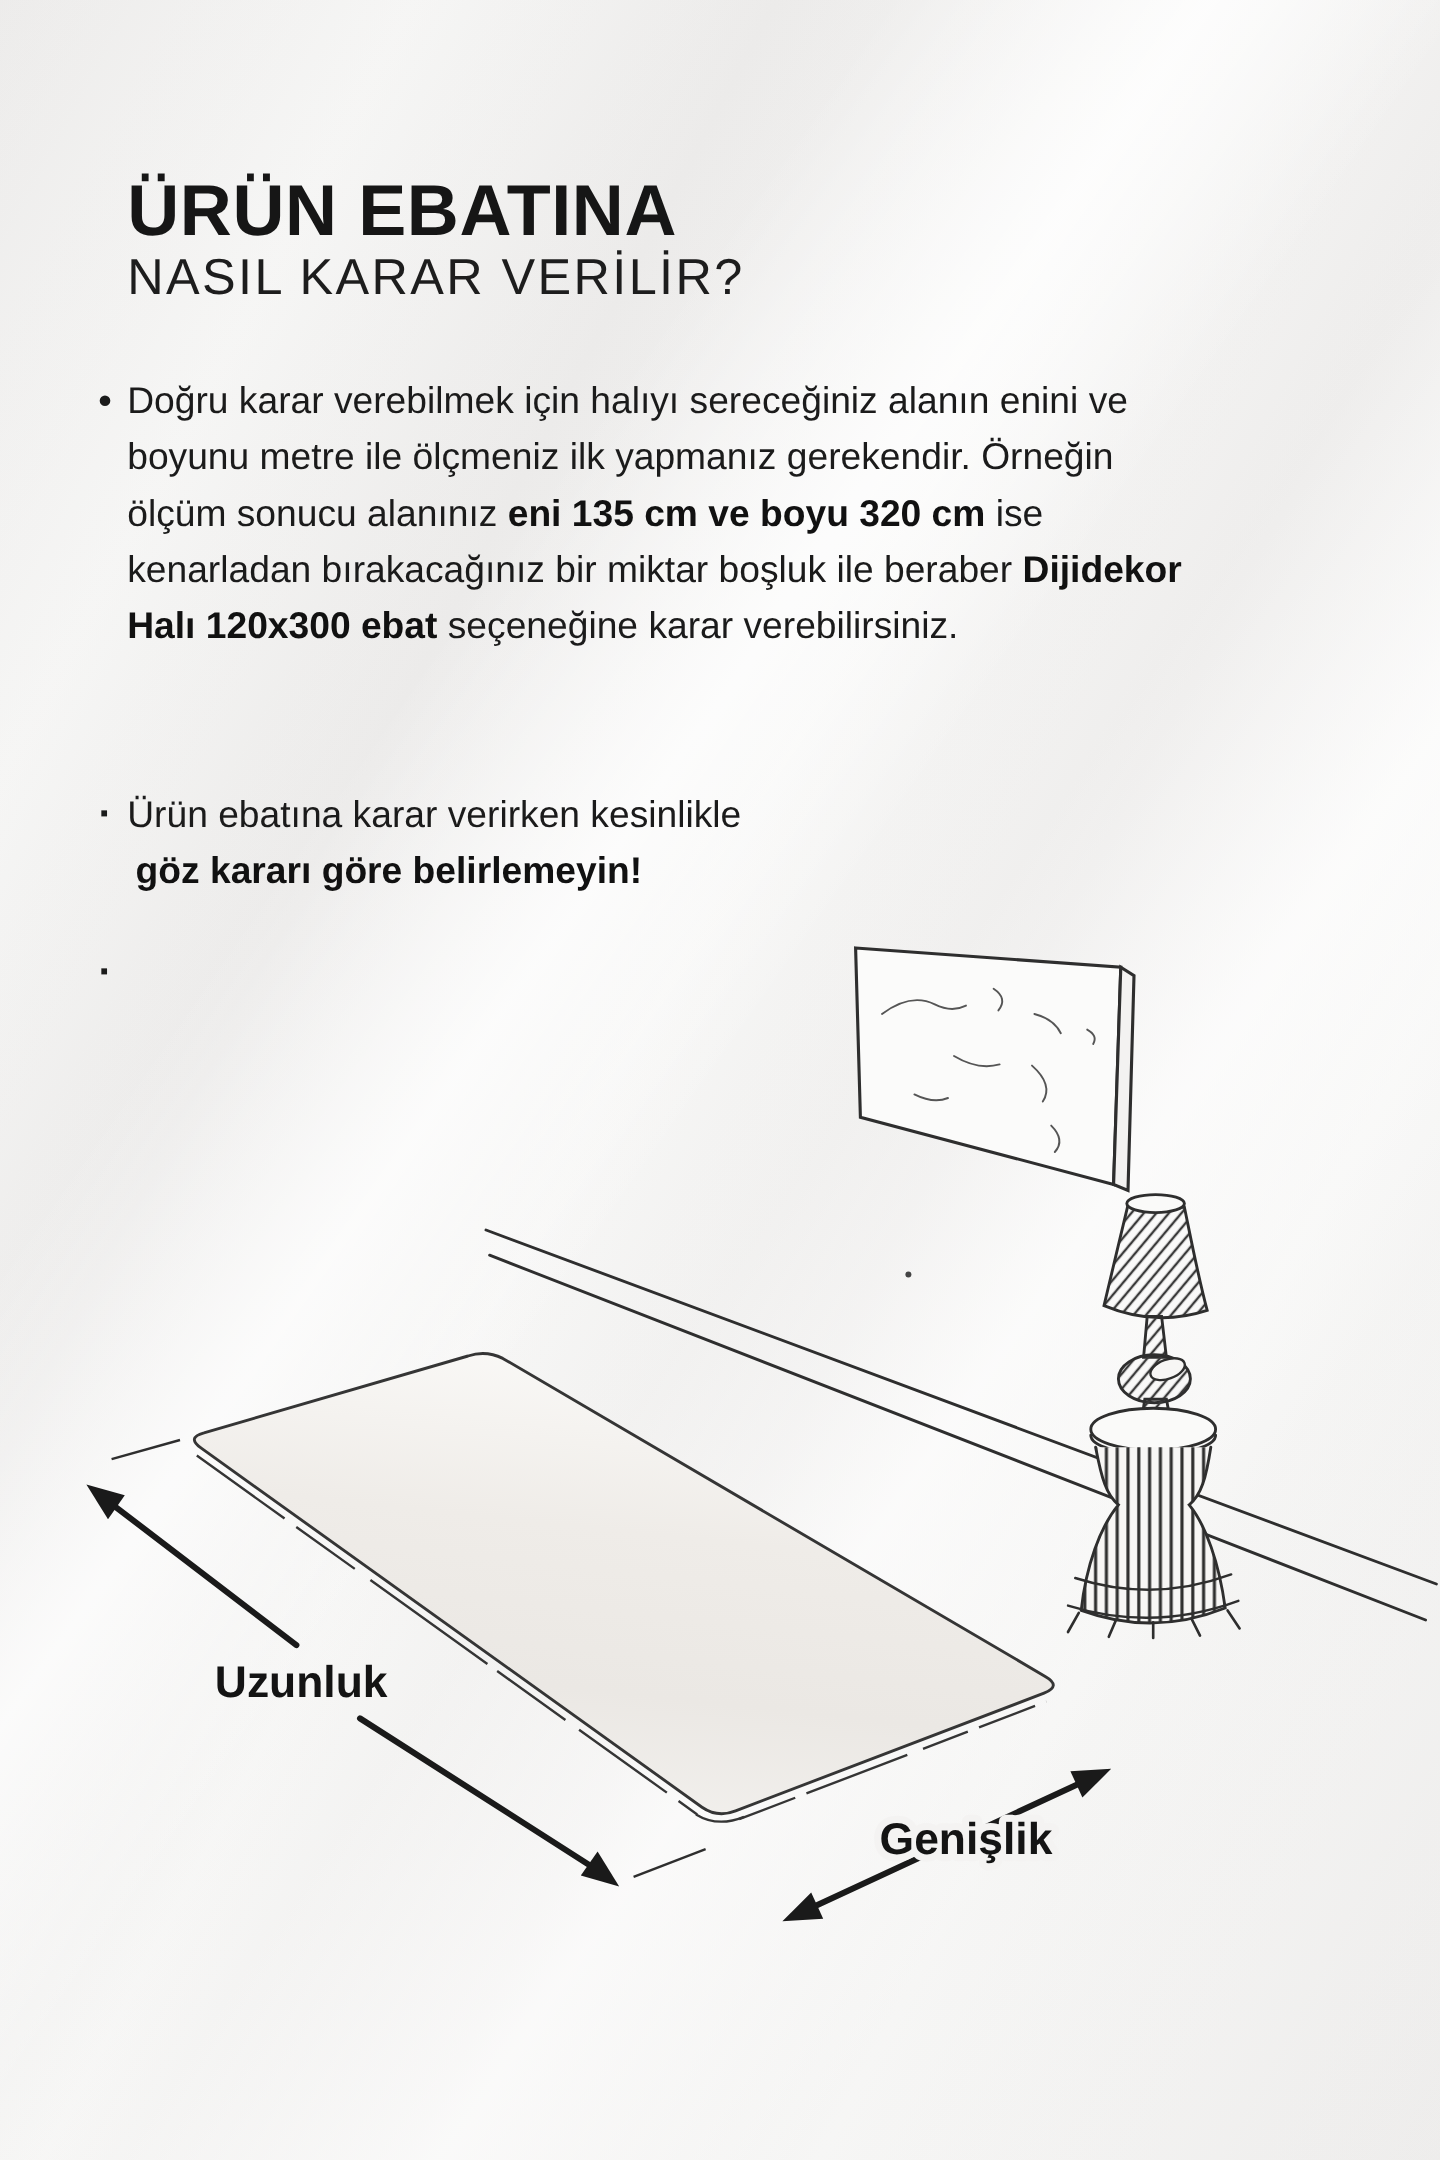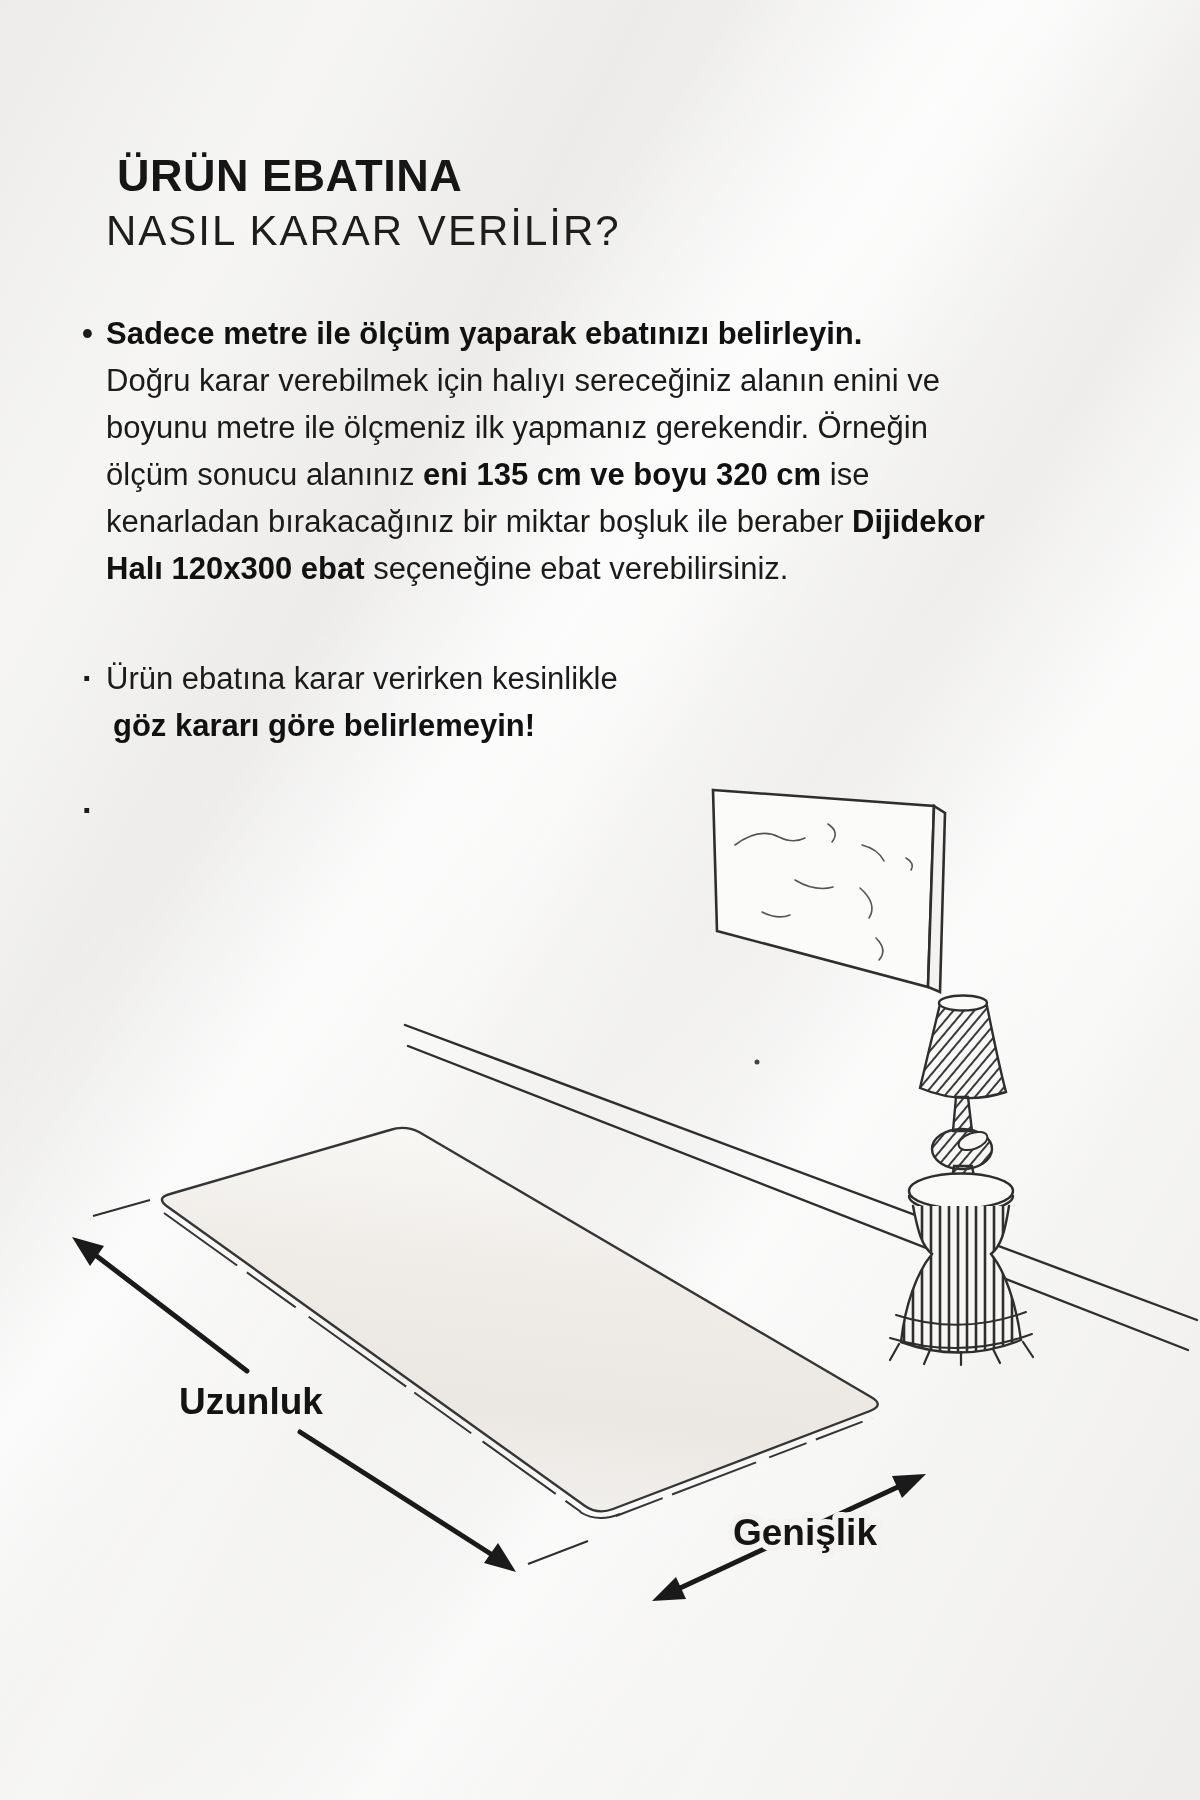--- a/index.html
+++ b/index.html
@@ -14,21 +14,21 @@
         #f0efee 0%, #fbfbfa 16%, #efeeed 30%, #fcfcfb 46%,
         #f2f1f0 60%, #fafaf9 76%, #f0efee 100%);
   }
   .sheen{
     position:absolute;inset:0;pointer-events:none;
     background:
       linear-gradient(125deg, rgba(255,255,255,0) 30%, rgba(255,255,255,.75) 41%, rgba(255,255,255,0) 50%),
       linear-gradient(125deg, rgba(222,221,220,.18) 55%, rgba(255,255,255,.6) 66%, rgba(224,223,222,.15) 78%);
   }
   .title{position:absolute;left:106px;top:148px;line-height:55px;letter-spacing:.5px;}
-  .title .t1{font-size:45px;font-weight:800;margin-left:11px;}
+  .title .t1{font-size:60px;font-weight:800;}
   .title .t2{font-size:42px;font-weight:400;letter-spacing:2px;color:#1d1d1d;}
   .para{position:absolute;left:106px;width:885px;font-size:31px;line-height:47px;color:#1b1b1b;}
   .para .marker{position:absolute;left:-24px;top:0;}
   .marker.big{font-weight:700;}
   .marker.small{font-weight:700;font-size:34px;}
   .b{font-weight:700;color:#111;}
   .lead{display:block;font-weight:700;color:#111;}
   .l2{text-indent:7px;}
   svg text{font-family:"Liberation Sans", sans-serif;}
   .dim-label{font-size:37px;font-weight:700;fill:#141414;}
@@ -132,22 +132,21 @@
     <text class="dim-label" x="805" y="1545" text-anchor="middle" style="paint-order:stroke;stroke:#f4f3f2;stroke-width:12;stroke-linejoin:round">Genişlik</text>
   </svg>
 
   <div class="title">
     <div class="t1">ÜRÜN EBATINA</div>
     <div class="t2">NASIL KARAR VERİLİR?</div>
   </div>
 
   <div class="para" style="top:310px">
     <span class="marker big">•</span>
-    <span class="lead">Sadece metre ile ölçüm yaparak ebatınızı belirleyin.</span>
-    <span>Doğru karar verebilmek için halıyı sereceğiniz alanın enini ve boyunu metre ile ölçmeniz ilk yapmanız gerekendir. Örneğin ölçüm sonucu alanınız </span><span class="b">eni 135 cm ve boyu 320 cm</span><span> ise kenarladan bırakacağınız bir miktar boşluk ile beraber </span><span class="b">Dijidekor Halı 120x300 ebat</span><span> seçeneğine ebat verebilirsiniz.</span>
+    <span>Doğru karar verebilmek için halıyı sereceğiniz alanın enini ve boyunu metre ile ölçmeniz ilk yapmanız gerekendir. Örneğin ölçüm sonucu alanınız </span><span class="b">eni 135 cm ve boyu 320 cm</span><span> ise kenarladan bırakacağınız bir miktar boşluk ile beraber </span><span class="b">Dijidekor Halı 120x300 ebat</span><span> seçeneğine karar verebilirsiniz.</span>
   </div>
 
   <div class="para" style="top:655px">
     <span class="marker small">·</span>
     <div class="l1">Ürün ebatına karar verirken kesinlikle</div>
     <div class="l2 b">göz kararı göre belirlemeyin!</div>
   </div>
 
   <div class="para" style="top:787px">
     <span class="marker small">·</span>

